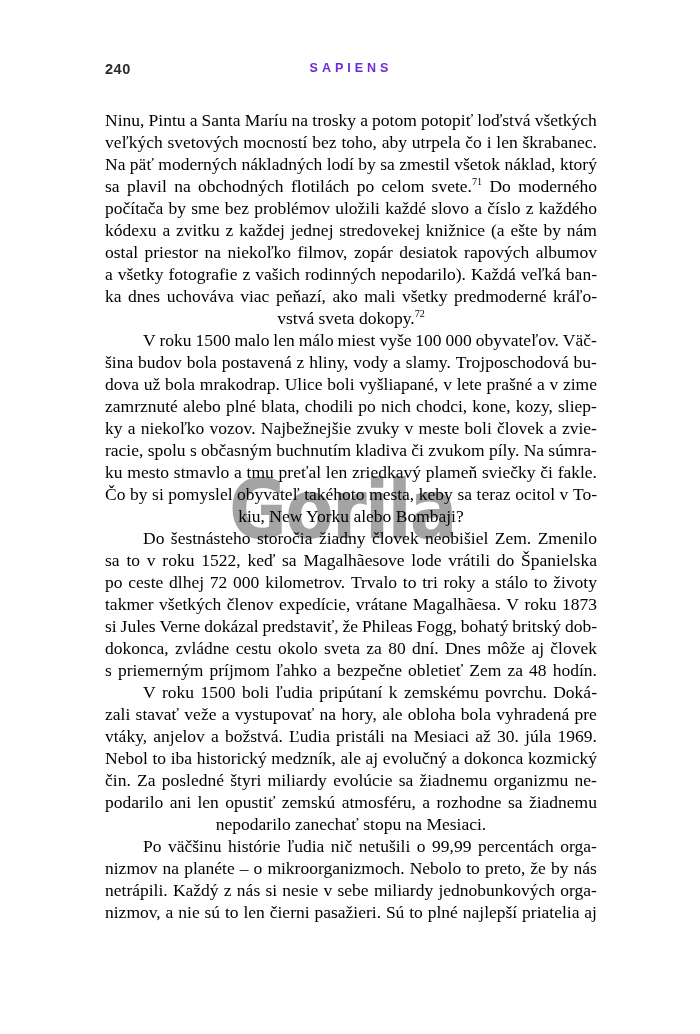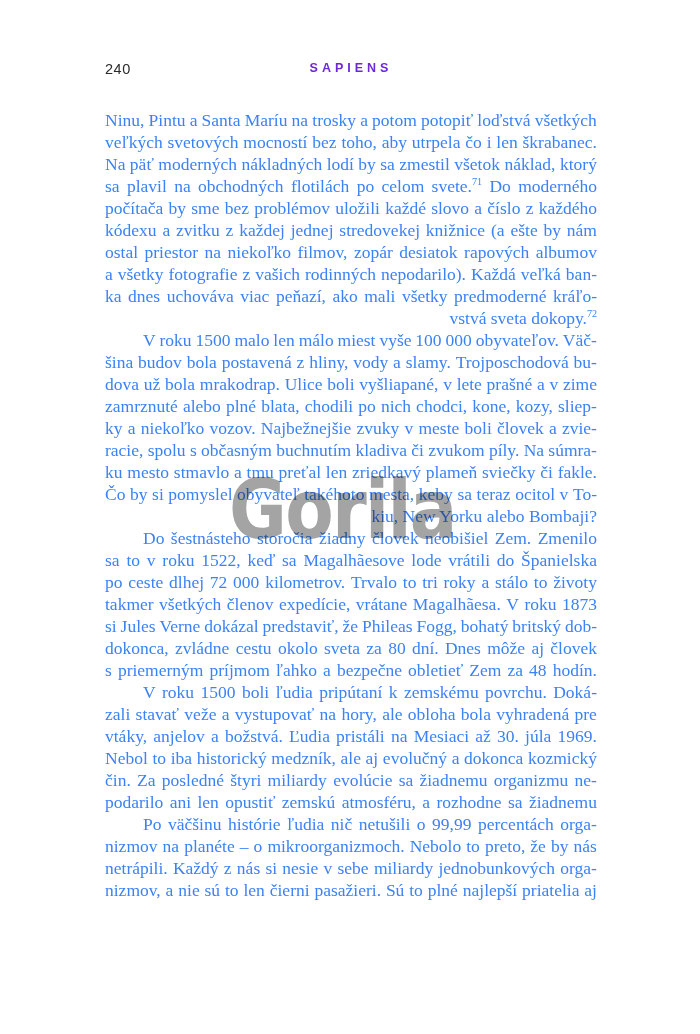--- a/index.html
+++ b/index.html
@@ -20,45 +20,46 @@
     height: 18px;
   }
   .page-number {
     position: absolute;
     left: 0;
     top: 0;
     font-family: "Liberation Sans", sans-serif;
     font-size: 14.5px;
     color: #2b2b2b;
     letter-spacing: 0.5px;
+    font-weight: bold;
   }
   .running-title {
     text-align: center;
     font-family: "Liberation Sans", sans-serif;
     font-size: 12.5px;
     font-weight: 600;
     letter-spacing: 4px;
     color: #6d28d9;
   }
   .text-block {
     position: absolute;
     top: 110px;
     left: 105px;
     width: 492px;
-    color: #3b82f6;
+    color: #000000;
     font-size: 17.5px;
   }
   .line {
     display: flex;
     justify-content: space-between;
     align-items: baseline;
     height: 22px;
     white-space: pre;
   }
-  .line.flush { justify-content: flex-end; }
+  .line.flush { justify-content: center; }
   .line.indent { padding-left: 38px; }
   sup { font-size: 0.58em; vertical-align: super; line-height: 0; }
   .watermark {
     position: absolute;
     top: 469px;
     left: 229px;
     font-family: "DejaVu Sans", sans-serif;
     font-weight: bold;
     font-size: 82px;
     line-height: 82px;
@@ -105,20 +106,21 @@
       <div class="line"><span>takmer</span><span>všetkých</span><span>členov</span><span>expedície,</span><span>vrátane</span><span>Magalhãesa.</span><span>V</span><span>roku</span><span>1873</span></div>
       <div class="line"><span>si</span><span>Jules</span><span>Verne</span><span>dokázal</span><span>predstaviť,</span><span>že</span><span>Phileas</span><span>Fogg,</span><span>bohatý</span><span>britský</span><span>dob-</span></div>
       <div class="line"><span>dokonca,</span><span>zvládne</span><span>cestu</span><span>okolo</span><span>sveta</span><span>za</span><span>80</span><span>dní.</span><span>Dnes</span><span>môže</span><span>aj</span><span>človek</span></div>
       <div class="line"><span>s</span><span>priemerným</span><span>príjmom</span><span>ľahko</span><span>a</span><span>bezpečne</span><span>obletieť</span><span>Zem</span><span>za</span><span>48</span><span>hodín.</span></div>
       <div class="line indent"><span>V</span><span>roku</span><span>1500</span><span>boli</span><span>ľudia</span><span>pripútaní</span><span>k</span><span>zemskému</span><span>povrchu.</span><span>Doká-</span></div>
       <div class="line"><span>zali</span><span>stavať</span><span>veže</span><span>a</span><span>vystupovať</span><span>na</span><span>hory,</span><span>ale</span><span>obloha</span><span>bola</span><span>vyhradená</span><span>pre</span></div>
       <div class="line"><span>vtáky,</span><span>anjelov</span><span>a</span><span>božstvá.</span><span>Ľudia</span><span>pristáli</span><span>na</span><span>Mesiaci</span><span>až</span><span>30.</span><span>júla</span><span>1969.</span></div>
       <div class="line"><span>Nebol</span><span>to</span><span>iba</span><span>historický</span><span>medzník,</span><span>ale</span><span>aj</span><span>evolučný</span><span>a</span><span>dokonca</span><span>kozmický</span></div>
       <div class="line"><span>čin.</span><span>Za</span><span>posledné</span><span>štyri</span><span>miliardy</span><span>evolúcie</span><span>sa</span><span>žiadnemu</span><span>organizmu</span><span>ne-</span></div>
       <div class="line"><span>podarilo</span><span>ani</span><span>len</span><span>opustiť</span><span>zemskú</span><span>atmosféru,</span><span>a</span><span>rozhodne</span><span>sa</span><span>žiadnemu</span></div>
+      <div class="line flush"><span>nepodarilo zanechať stopu na Mesiaci.</span></div>
       <div class="line indent"><span>Po</span><span>väčšinu</span><span>histórie</span><span>ľudia</span><span>nič</span><span>netušili</span><span>o</span><span>99,99</span><span>percentách</span><span>orga-</span></div>
       <div class="line"><span>nizmov</span><span>na</span><span>planéte</span><span>–</span><span>o</span><span>mikroorganizmoch.</span><span>Nebolo</span><span>to</span><span>preto,</span><span>že</span><span>by</span><span>nás</span></div>
       <div class="line"><span>netrápili.</span><span>Každý</span><span>z</span><span>nás</span><span>si</span><span>nesie</span><span>v</span><span>sebe</span><span>miliardy</span><span>jednobunkových</span><span>orga-</span></div>
       <div class="line"><span>nizmov,</span><span>a</span><span>nie</span><span>sú</span><span>to</span><span>len</span><span>čierni</span><span>pasažieri.</span><span>Sú</span><span>to</span><span>plné</span><span>najlepší</span><span>priatelia</span><span>aj</span></div>
     </div>
 
   <div class="watermark" style="color: rgb(164, 164, 164);">Gorila</div>
 </div>
 
 </body></html>

